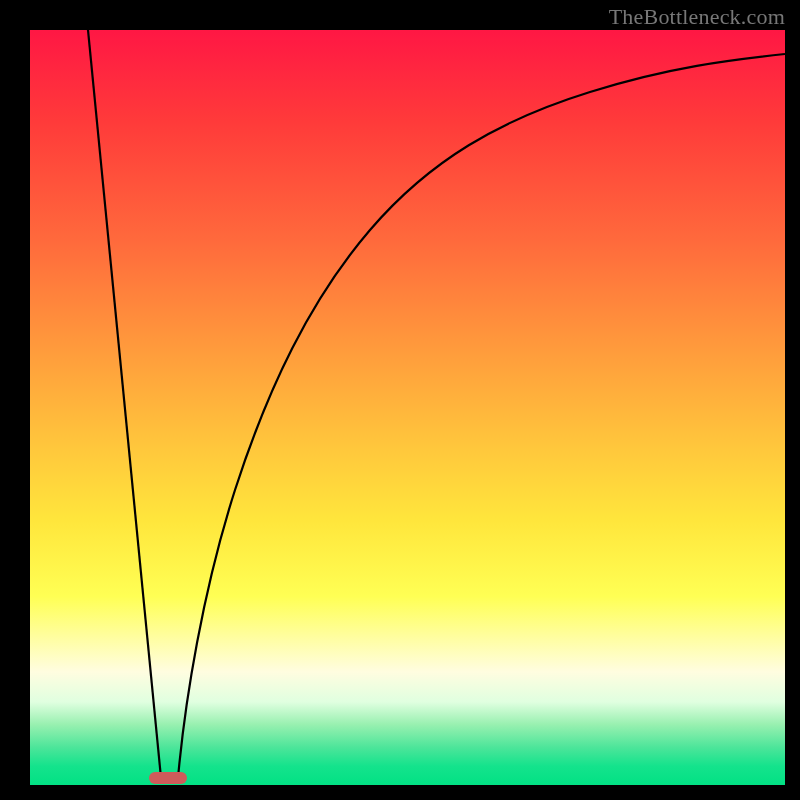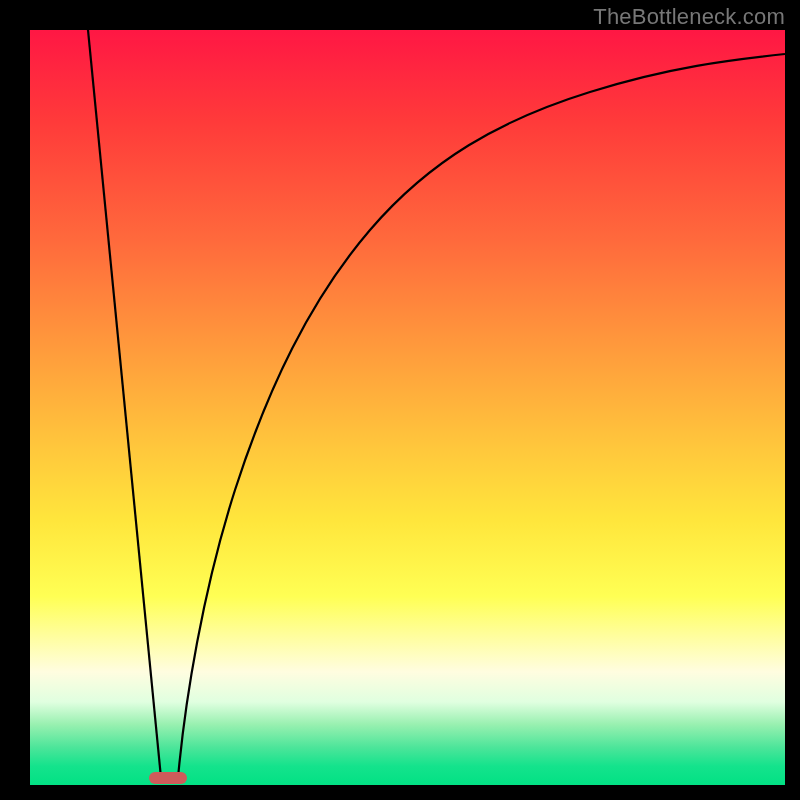--- a/index.html
+++ b/index.html
@@ -42,21 +42,21 @@
     position: absolute;
     left: 0;
     top: 0;
     width: 755px;
     height: 755px;
   }
   .watermark {
     position: absolute;
     top: 4px;
     right: 15px;
-    font-family: Liberation Sans, sans-serif;
+    font-family: Liberation Serif, serif;
     font-size: 22px;
     color: #777;
     letter-spacing: 0.2px;
   }
   .notch {
     position: absolute;
     width: 38px;
     height: 12px;
     border-radius: 6px;
     background: #cf5b5a;

